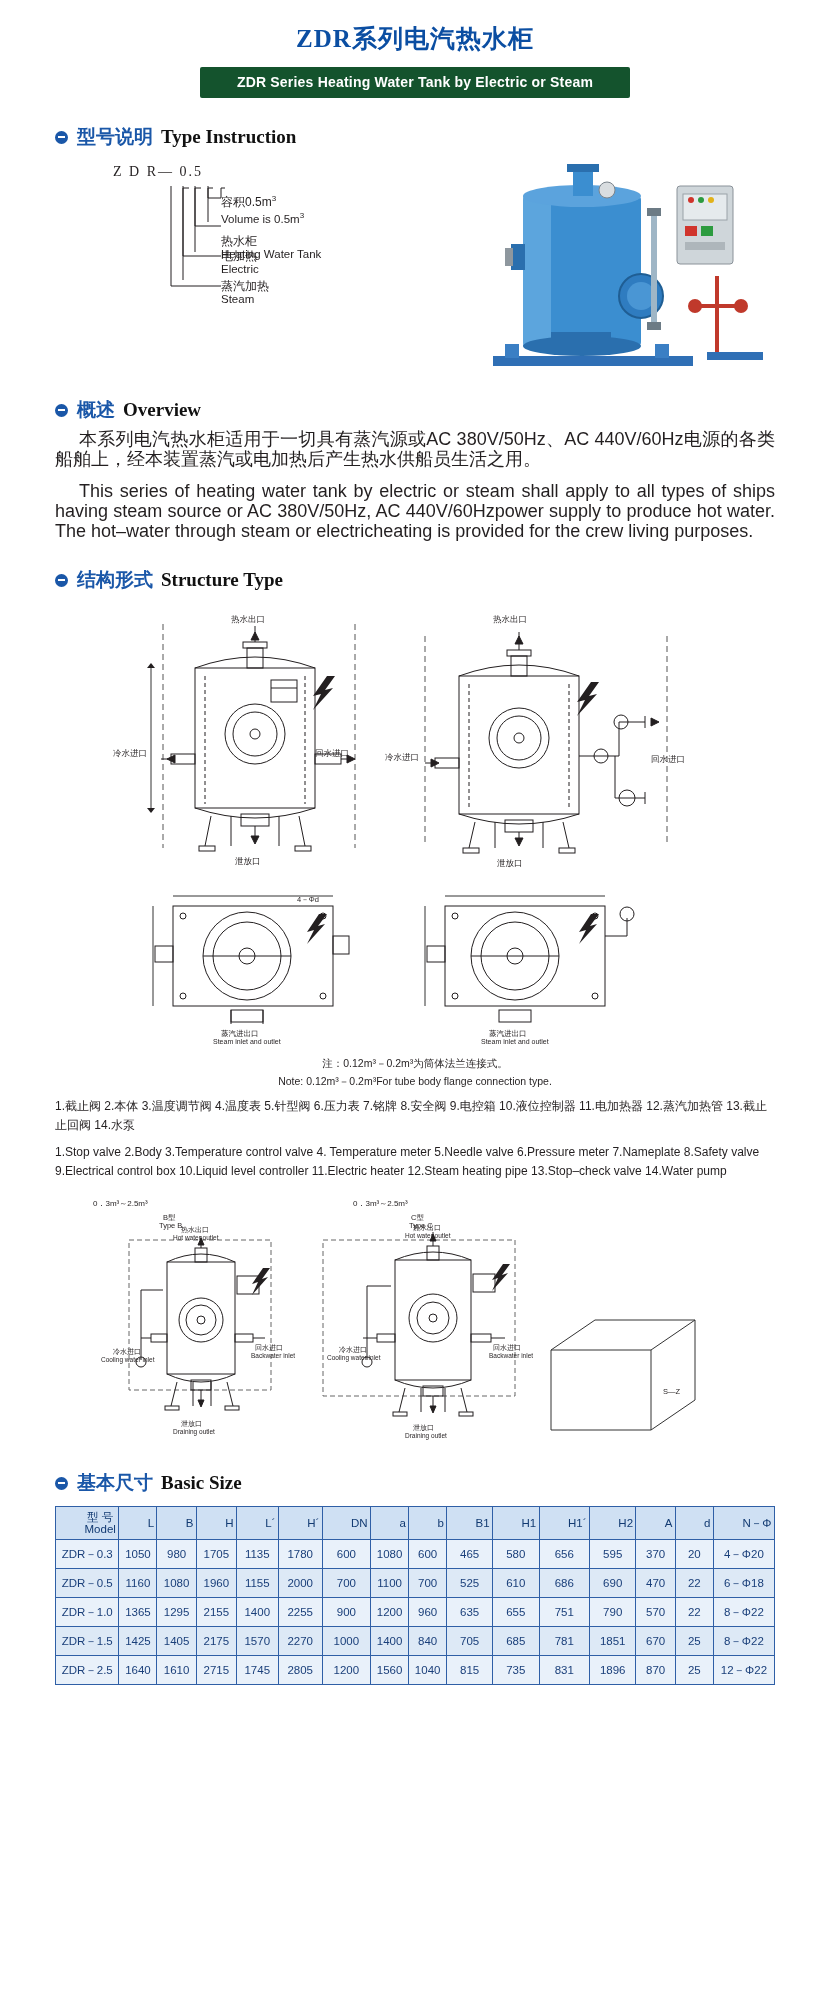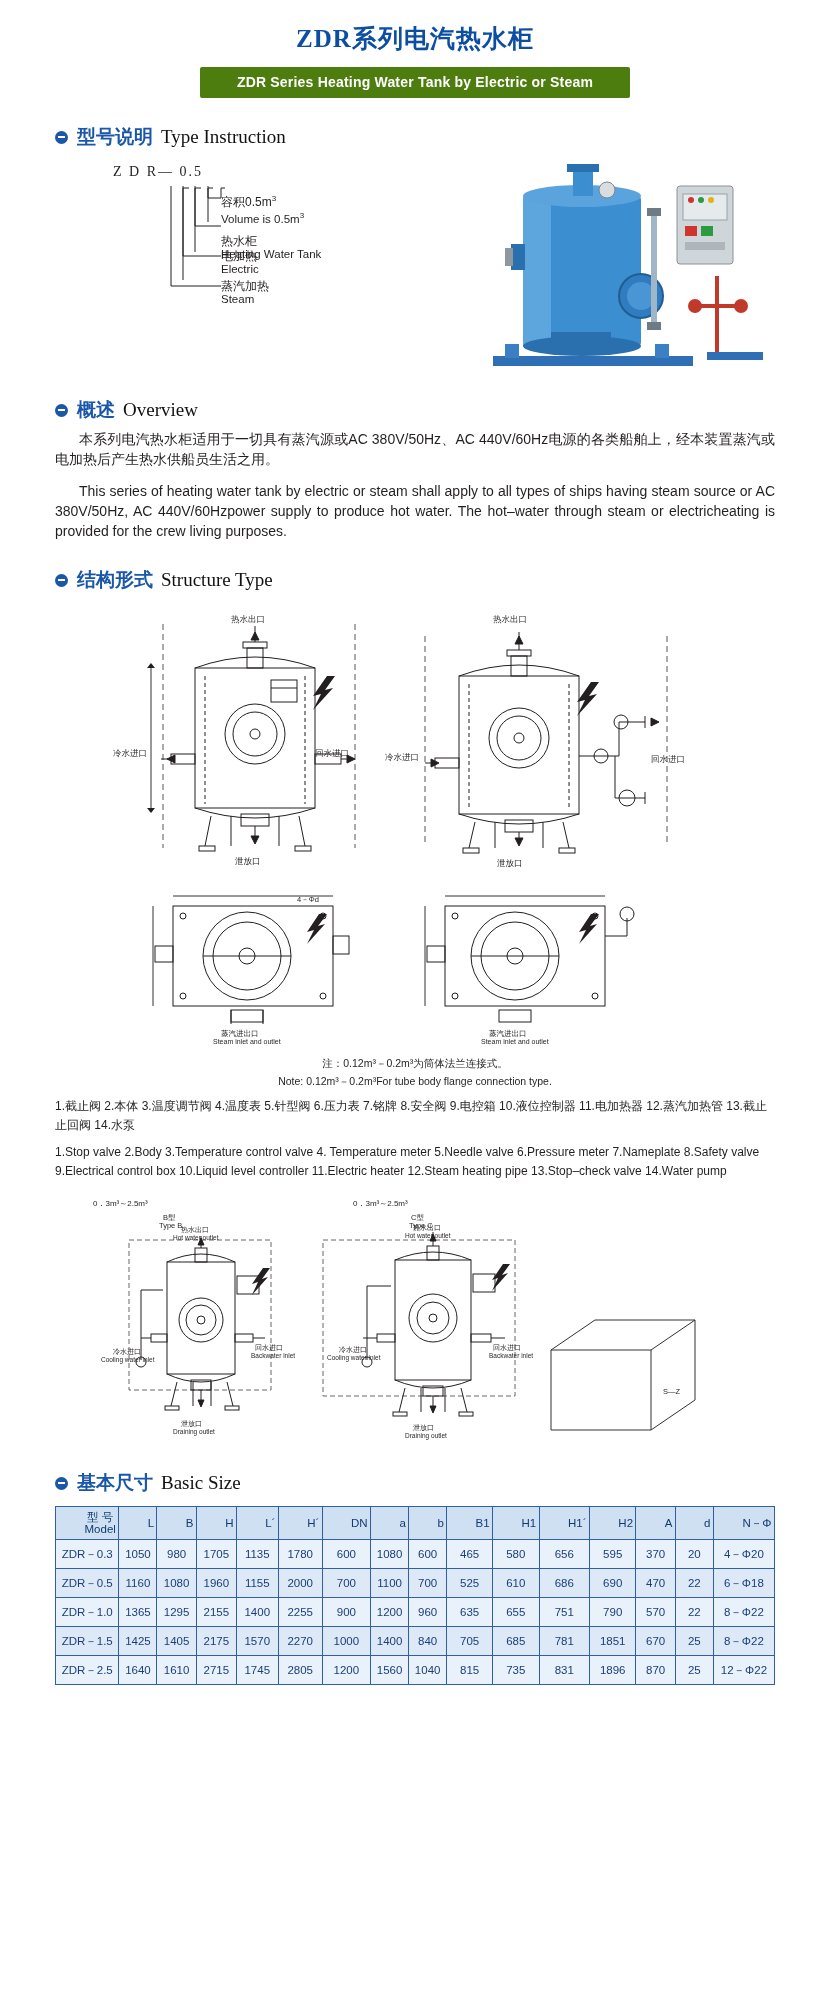--- a/index.html
+++ b/index.html
@@ -23,21 +23,21 @@
     font-weight:bold;
     font-size:25px;
     color:#0b4ea2;
     letter-spacing:1px;
     padding-top:22px;
     margin:0;
   }
   .title-bar{
     margin:12px auto 0 auto;
     width:430px;
-    background:#4d7c0f;
+    background:#14532d;
     color:#ffffff;
     text-align:center;
     font-weight:bold;
     font-size:14px;
     padding:7px 0 8px 0;
     border-radius:2px;
     letter-spacing:.2px;
   }
   
   .sec-head{
@@ -57,21 +57,21 @@
     position:absolute;left:3px;top:5.5px;
     width:7px;height:2px;background:#ffffff;
   }
   .sec-title-cn{
     font-family:"Liberation Serif", serif;
     font-size:19px;font-weight:bold;color:#1a57a8;
     margin-right:8px;
   }
   .sec-title-en{
     font-family:"Liberation Serif", serif;
-    font-size:19px;font-weight:normal;color:#111111;
+    font-size:19px;font-weight:bold;color:#111111;
   }
   
   .type-wrap{position:relative;height:215px;}
   .type-diagram{position:absolute;left:58px;top:8px;width:300px;height:200px;}
   .type-code{
     font-family:"Liberation Serif", serif;
     font-size:14px;letter-spacing:2px;color:#231f20;
   }
   .type-label{
     position:absolute;
@@ -80,21 +80,21 @@
     color:#231f20;
     white-space:nowrap;
   }
   .type-label .cn{font-size:12px;}
   .sup{font-size:8px;vertical-align:super;}
   .machine-photo{
     position:absolute;right:0;top:0;width:320px;height:225px;
   }
   
   .ov-p{
-    font-size:14px;
+    font-size:18px;
     line-height:20px;
     margin:4px 0 0 0;
     text-align:justify;
   }
   .ov-p.indent{text-indent:24px;}
   .ov-en{margin-top:12px;}
   
   .fig-block{margin-top:8px;}
   .note-line{
     text-align:center;font-size:10.5px;margin-top:4px;

